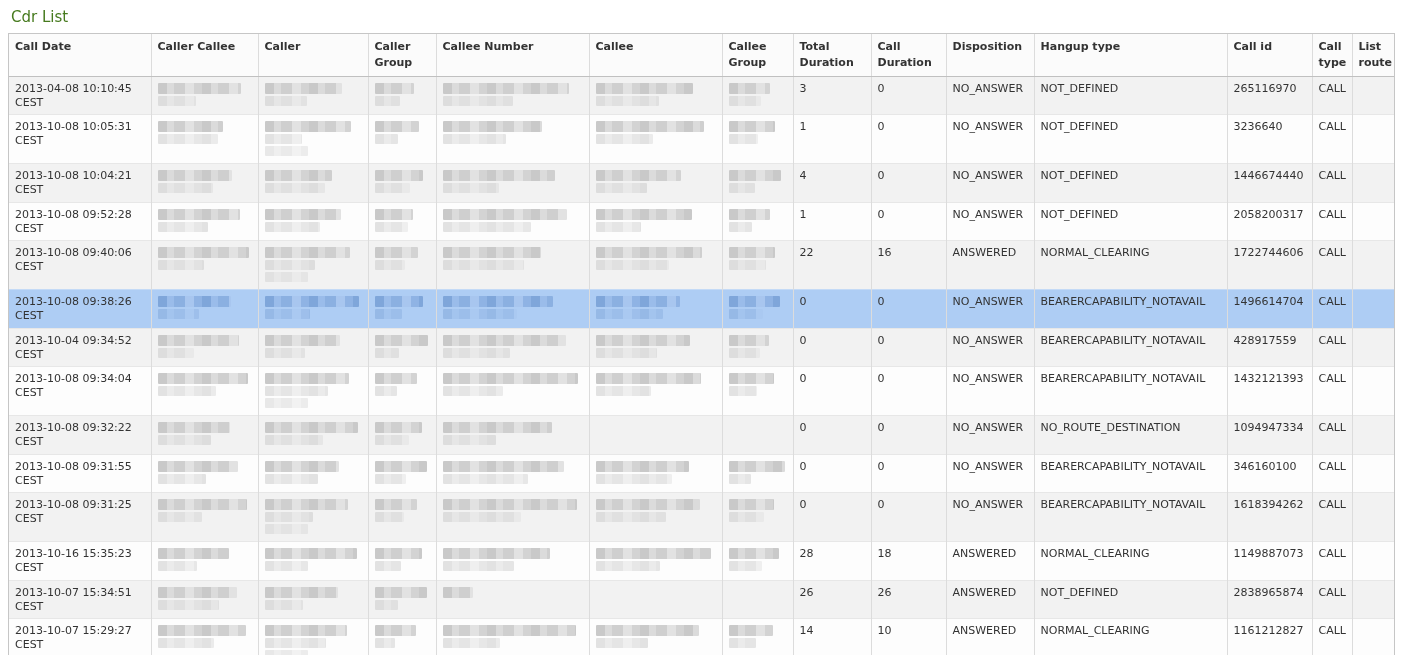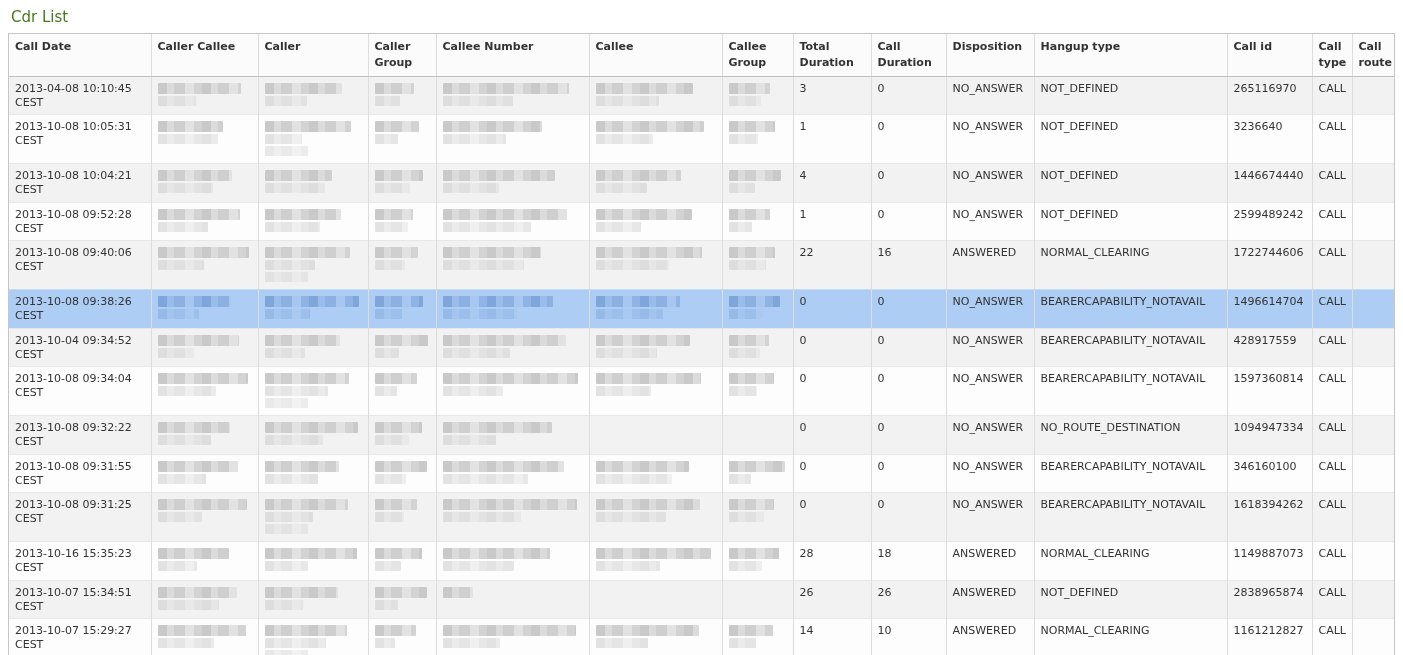--- a/index.html
+++ b/index.html
@@ -56,21 +56,21 @@
           <th>Caller Group</th>
           <th>Callee Number</th>
           <th>Callee</th>
           <th>Callee Group</th>
           <th>Total Duration</th>
           <th>Call Duration</th>
           <th>Disposition</th>
           <th>Hangup type</th>
           <th>Call id</th>
           <th>Call type</th>
-          <th>Call route</th>
+          <th>List route</th>
         </tr>
     </thead>
     <tbody>
         <tr class="odd">
           <td>2013-04-08 10:10:45 CEST</td>
           <td>
             <div class="bar b1" style="width: 89%;"></div>
             <div class="bar b2" style="width: 41%;"></div>
           </td>
           <td>
@@ -193,21 +193,21 @@
             <div class="bar b2" style="width: 38%;"></div>
           </td>
           <td>
             <div class="bar b1" style="width: 71%;"></div>
             <div class="bar b2" style="width: 41%;"></div>
           </td>
           <td>1</td>
           <td>0</td>
           <td>NO_ANSWER</td>
           <td>NOT_DEFINED</td>
-          <td>2599489242</td>
+          <td>2058200317</td>
           <td>CALL</td>
           <td></td>
         </tr>
         <tr class="odd">
           <td>2013-10-08 09:40:06 CEST</td>
           <td>
             <div class="bar b1" style="width: 97%;"></div>
             <div class="bar b2" style="width: 49%;"></div>
           </td>
           <td>
@@ -331,21 +331,21 @@
             <div class="bar b2" style="width: 46%;"></div>
           </td>
           <td>
             <div class="bar b1" style="width: 79%;"></div>
             <div class="bar b2" style="width: 49%;"></div>
           </td>
           <td>0</td>
           <td>0</td>
           <td>NO_ANSWER</td>
           <td>BEARERCAPABILITY_NOTAVAIL</td>
-          <td>1597360814</td>
+          <td>1432121393</td>
           <td>CALL</td>
           <td></td>
         </tr>
         <tr class="odd">
           <td>2013-10-08 09:32:22 CEST</td>
           <td>
             <div class="bar b1" style="width: 77%;"></div>
             <div class="bar b2" style="width: 57%;"></div>
           </td>
           <td>

